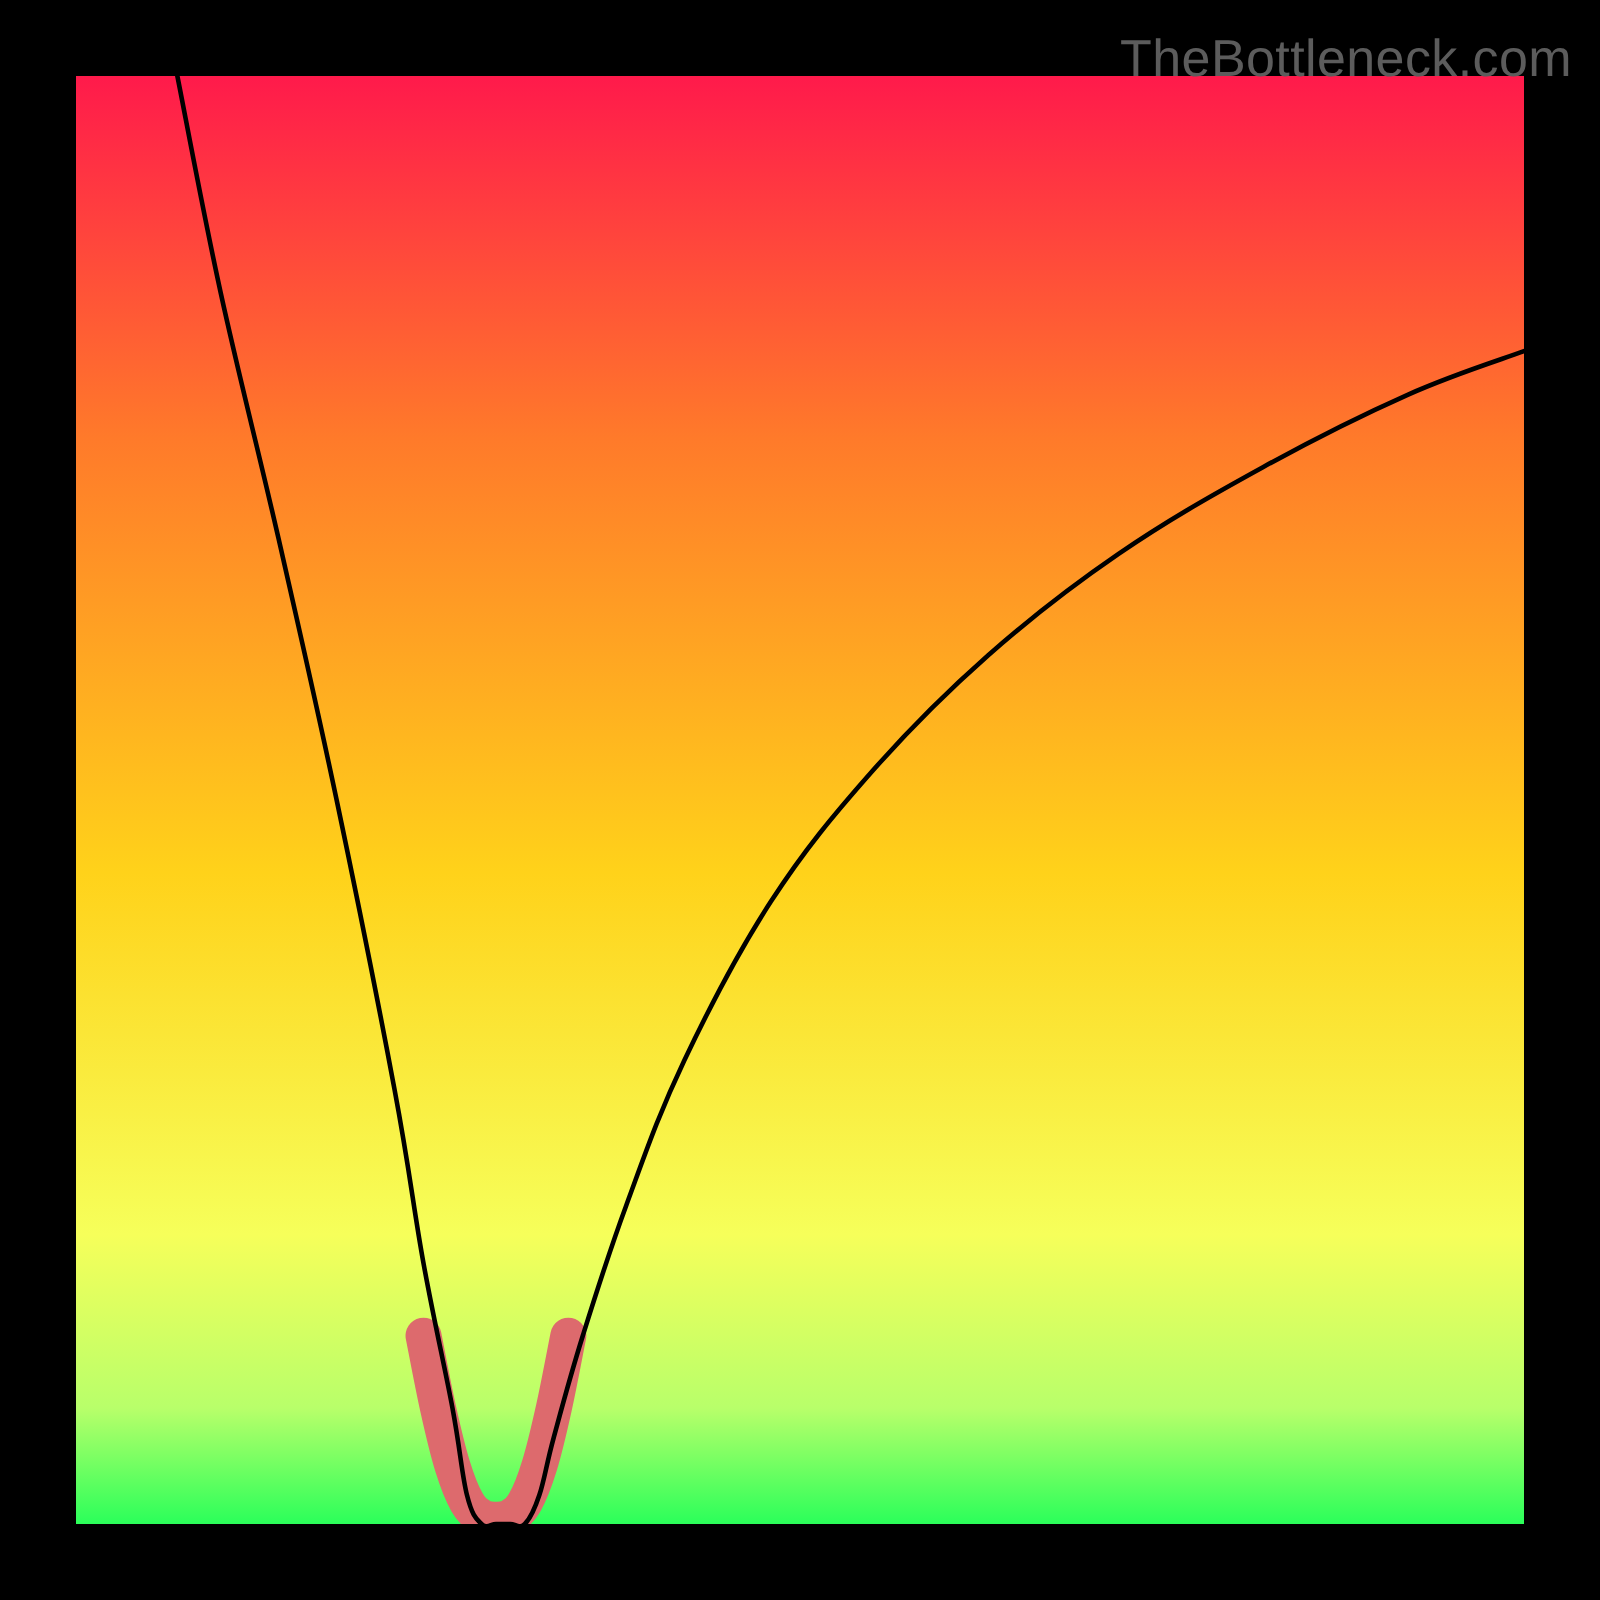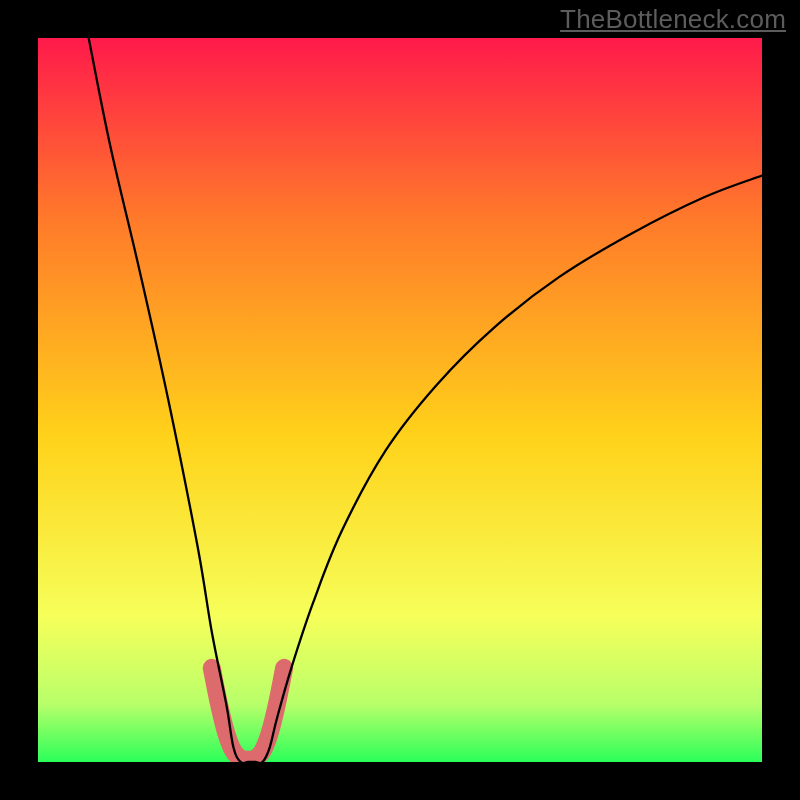--- a/index.html
+++ b/index.html
@@ -13,28 +13,27 @@
   .chart-wrap {
     position: relative;
     width: 800px;
     height: 800px;
   }
   svg {
     display: block;
   }
   .watermark {
     position: absolute;
-    top: 4px;
+    top: 14px;
     right: 14px;
     font-family: Arial, Helvetica, sans-serif;
     font-size: 26px;
     color: #5c5c5c;
     font-weight: 400;
     letter-spacing: 0.2px;
-    text-decoration: underline;
   }
 </style>
 </head>
 <body>
 
 <div class="chart-wrap">
   <svg id="chart-svg" width="800" height="800" viewBox="0 0 800 800">
       <defs>
         <linearGradient id="bg-grad" x1="0" y1="0" x2="0" y2="1">
           <stop offset="0%" stop-color="#ff1a4b"></stop>

